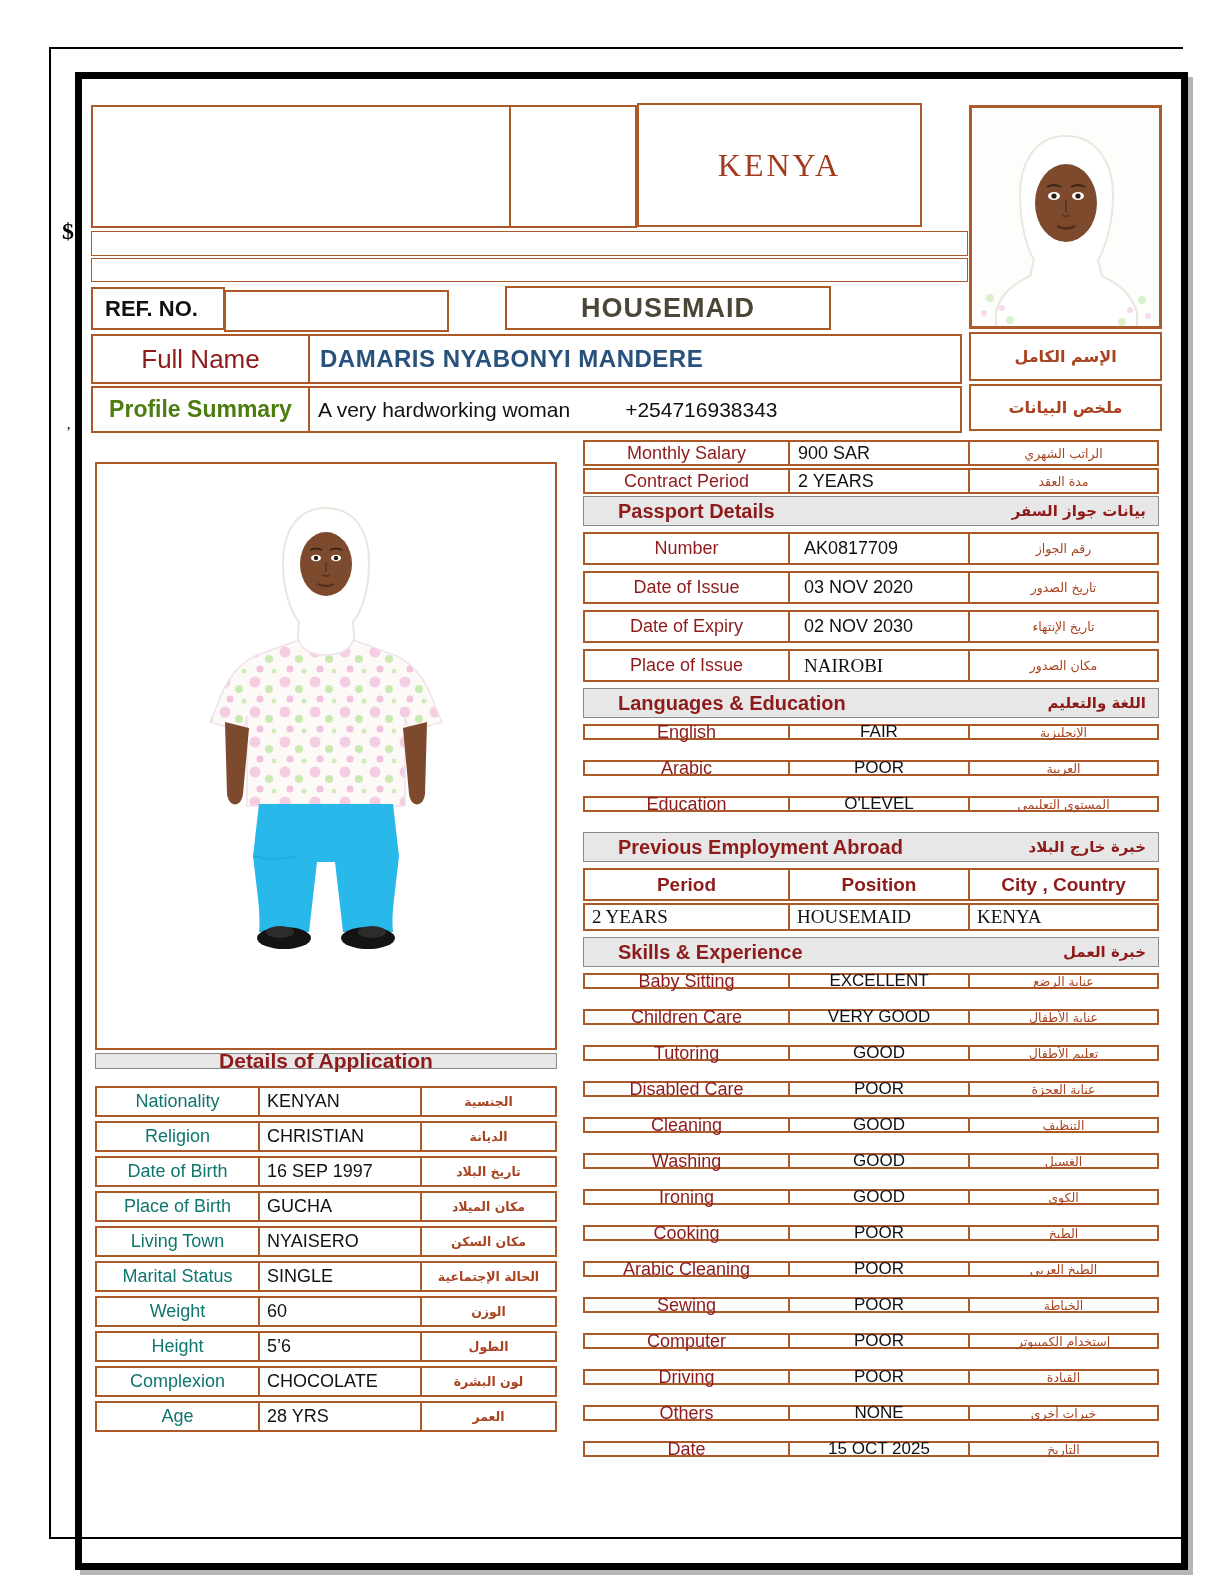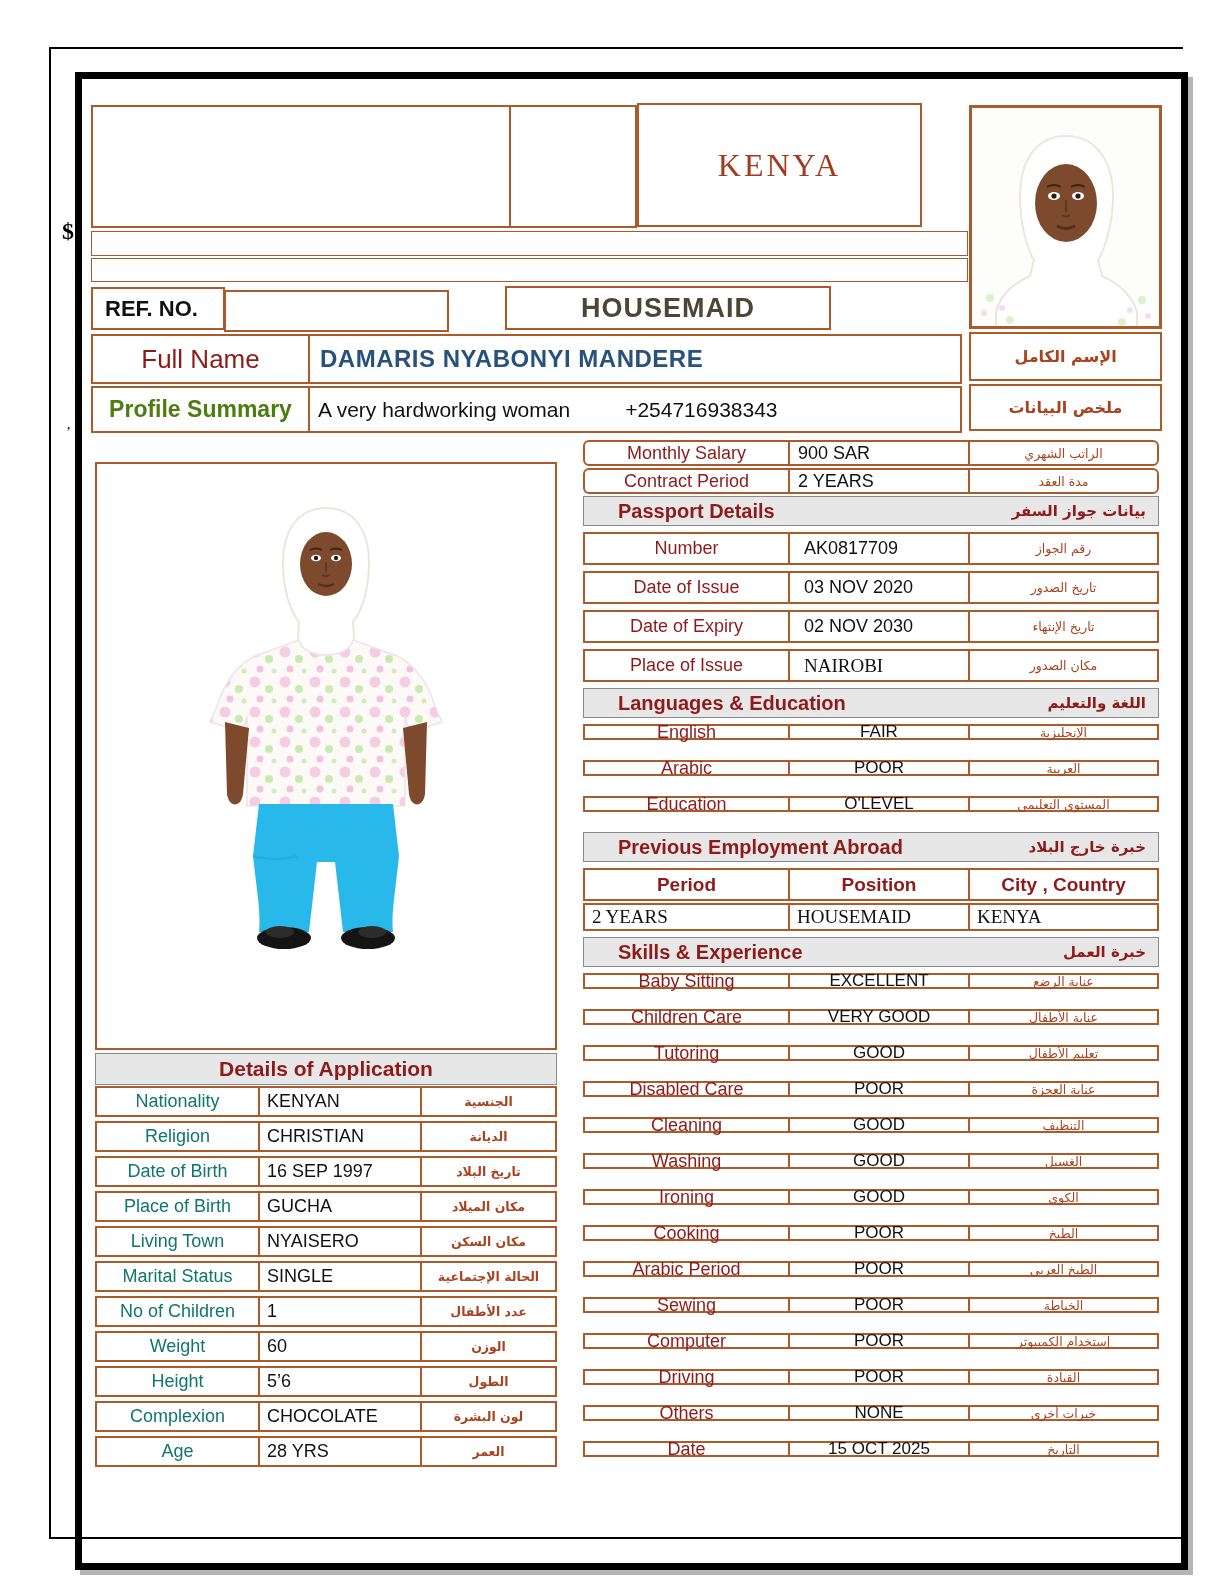--- a/index.html
+++ b/index.html
@@ -36,41 +36,41 @@
       font-size:23px;font-weight:bold;color:#4d7c0f;}
   #cell-profile-value{left:308px;top:386px;width:654px;height:47px;display:flex;align-items:center;padding-left:8px;
       font-size:21px;color:#111;}
   #cell-profile-value .phone{margin-left:55px;}
   .ar-head-cell{display:flex;align-items:center;justify-content:center;
       font-family:"DejaVu Sans",sans-serif;font-size:16px;color:#a8431f;font-weight:bold;}
   #cell-fullname-ar{left:969px;top:332px;width:193px;height:49px;}
   #cell-profile-ar{left:969px;top:384px;width:193px;height:47px;}
   
   #box-fullphoto{left:95px;top:462px;width:462px;height:588px;}
-  #lp-header{position:absolute;left:95px;top:1053px;width:462px;height:32px;background:#e7e7e7;
+  #lp-header{position:absolute;left:95px;top:1053px;width:462px;height:16px;background:#e7e7e7;
       border:1px solid #8a8a8a;box-sizing:border-box;display:flex;align-items:center;justify-content:center;
       font-size:21px;font-weight:bold;color:#8e1a1a;}
   #lp-rows{position:absolute;left:95px;top:1086px;width:462px;}
   #lp-rows .trow{display:flex;border:2px solid #ad5a2b;box-sizing:border-box;height:31px;margin-bottom:4px;background:#fff;}
   #lp-rows .c-label{width:161px;display:flex;align-items:center;justify-content:center;
       font-size:18px;color:#0f766e;box-sizing:border-box;}
   #lp-rows .c-value{width:164px;display:flex;align-items:center;padding-left:7px;font-size:18px;color:#111;
       border-left:2px solid #ad5a2b;border-right:2px solid #ad5a2b;box-sizing:border-box;}
   #lp-rows .c-arabic{flex:1;display:flex;align-items:center;justify-content:center;
       font-family:"DejaVu Sans",sans-serif;font-size:12.5px;color:#a8431f;box-sizing:border-box;font-weight:bold;}
   
   #rp{position:absolute;left:583px;top:440px;width:576px;}
   #rp .trow{display:flex;border:2px solid #ad5a2b;box-sizing:border-box;background:#fff;height:16px;margin-bottom:20px;}
   #rp .c-label{width:203px;display:flex;align-items:center;justify-content:center;
       font-size:18px;color:#8e1a1a;box-sizing:border-box;}
   #rp .c-value{width:182px;display:flex;align-items:center;justify-content:center;font-size:17px;color:#111;
       border-left:2px solid #ad5a2b;border-right:2px solid #ad5a2b;box-sizing:border-box;}
   #rp .c-arabic{flex:1;display:flex;align-items:center;justify-content:center;
       font-family:"DejaVu Sans",sans-serif;font-size:12.5px;color:#a8431f;box-sizing:border-box;}
-  #rp .row-sm{height:26px;margin-bottom:2px;border-radius:6px;}
+  #rp .row-sm{height:26px;margin-bottom:2px;}
   #rp .row-sm .c-value{justify-content:flex-start;padding-left:8px;font-size:18px;}
   #rp .row-gap{height:33px;margin-bottom:6px;}
   #rp .row-gap .c-value{justify-content:flex-start;padding-left:14px;font-size:18px;}
   #rp .serif .c-value{font-family:"Liberation Serif",serif;font-size:19px;}
   #rp .cols{height:33px;margin-bottom:2px;}
   #rp .cols .c-label,#rp .cols .c-value,#rp .cols .c-arabic{
       font-size:19px;font-weight:bold;color:#8e1a1a;font-family:"Liberation Sans",sans-serif;justify-content:center;}
   #rp .vals{height:28px;margin-bottom:6px;}
   #rp .vals .c-label,#rp .vals .c-value,#rp .vals .c-arabic{
       font-family:"Liberation Serif",serif;font-size:19px;color:#111;justify-content:flex-start;padding-left:7px;}
@@ -205,25 +205,20 @@
         <div class="cell c-label">Living Town</div>
         <div class="cell c-value">NYAISERO</div>
         <div class="cell c-arabic">مكان السكن</div>
       </div>
       <div class="trow row">
         <div class="cell c-label">Marital Status</div>
         <div class="cell c-value">SINGLE</div>
         <div class="cell c-arabic">الحالة الإجتماعية</div>
       </div>
       <div class="trow row">
-        <div class="cell c-label">No of Children</div>
-        <div class="cell c-value">1</div>
-        <div class="cell c-arabic">عدد الأطفال</div>
-      </div>
-      <div class="trow row">
         <div class="cell c-label">Weight</div>
         <div class="cell c-value">60</div>
         <div class="cell c-arabic">الوزن</div>
       </div>
       <div class="trow row">
         <div class="cell c-label">Height</div>
         <div class="cell c-value">5’6</div>
         <div class="cell c-arabic">الطول</div>
       </div>
       <div class="trow row">
@@ -344,21 +339,21 @@
         <div class="cell c-label">Ironing</div>
         <div class="cell c-value">GOOD</div>
         <div class="cell c-arabic">الكوي</div>
       </div>
       <div class="trow row">
         <div class="cell c-label">Cooking</div>
         <div class="cell c-value">POOR</div>
         <div class="cell c-arabic">الطبخ</div>
       </div>
       <div class="trow row">
-        <div class="cell c-label">Arabic Period</div>
+        <div class="cell c-label">Arabic Cleaning</div>
         <div class="cell c-value">POOR</div>
         <div class="cell c-arabic">الطبخ العربي</div>
       </div>
       <div class="trow row">
         <div class="cell c-label">Sewing</div>
         <div class="cell c-value">POOR</div>
         <div class="cell c-arabic">الخياطة</div>
       </div>
       <div class="trow row">
         <div class="cell c-label">Computer</div>

